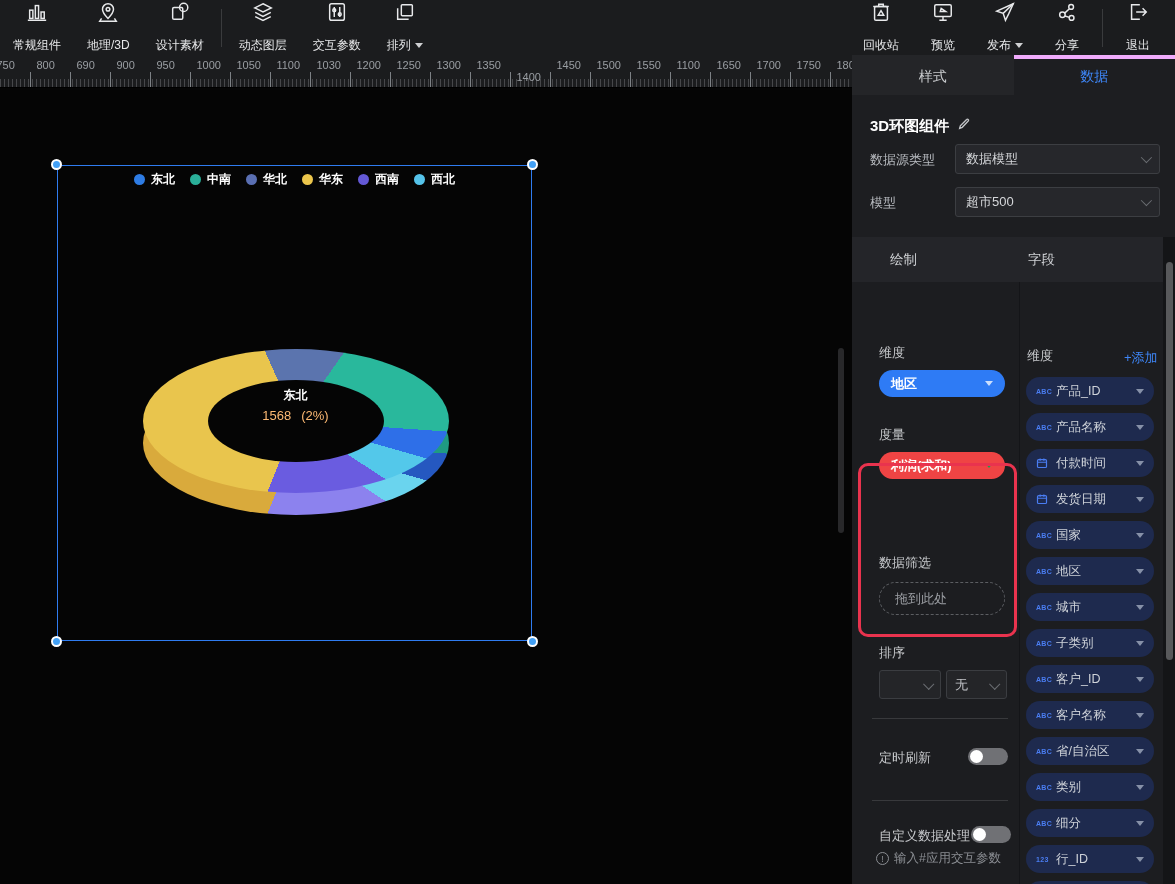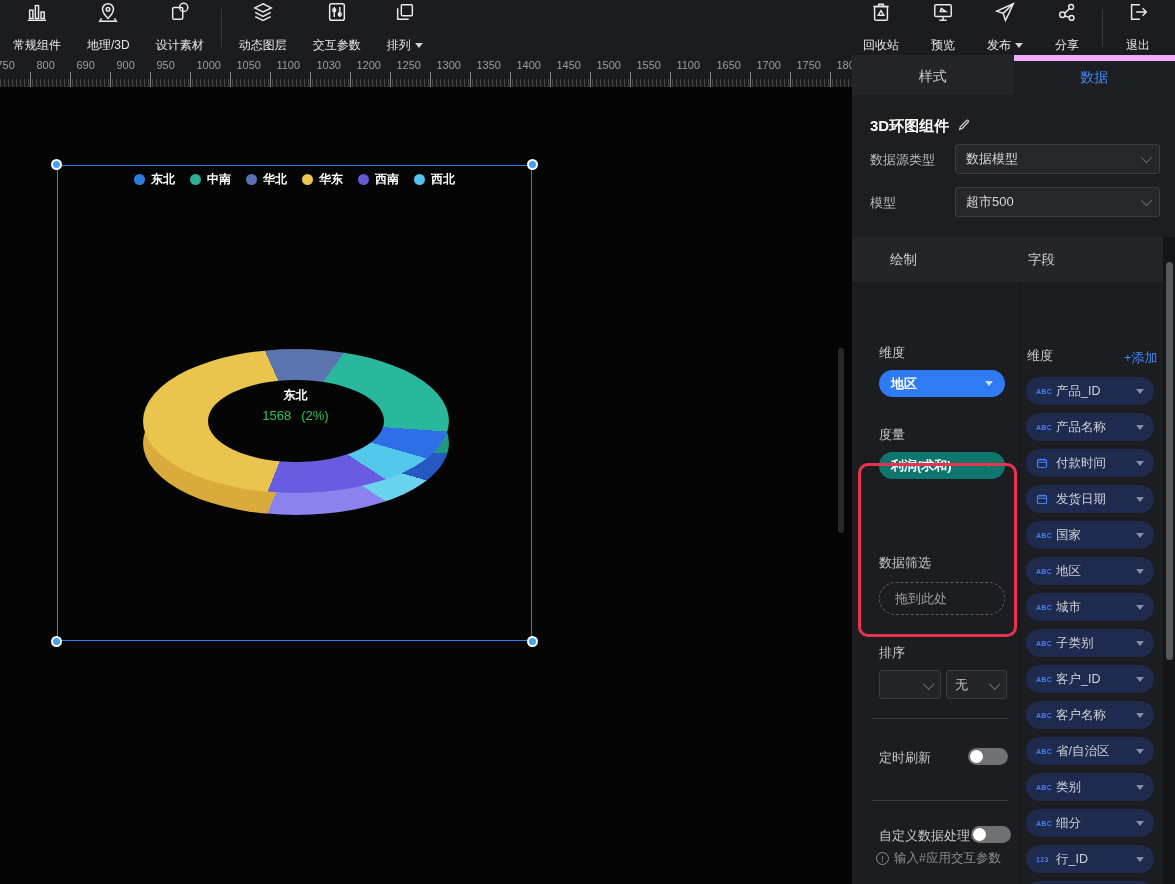--- a/index.html
+++ b/index.html
@@ -51,55 +51,55 @@
        #47598c 0deg 59deg, #1f9b82 59deg 118deg, #2558c0 118deg 130deg,
        #6ad4ee 130deg 147deg, #8c82ee 147deg 226deg, #d9aa3c 226deg 360deg); }
   .donut .top { top:0;
      background:conic-gradient(from -24deg,
        #5b74ae 0deg 59deg, #29b89c 59deg 118deg, #2e6fe8 118deg 130deg,
        #53c8ea 130deg 147deg, #6a5ce0 147deg 226deg, #e9c54d 226deg 360deg); }
   .donut .hole { position:absolute; left:65px; top:31px; width:176px; height:82px;
                  border-radius:50%; background:#050505; }
   .center-text { position:absolute; left:0; top:221px; width:475px; text-align:center; z-index:4; }
   .ct-line1 { color:#fff; font-size:12px; font-weight:bold; }
-  .ct-line2 { color:#22c55e; font-size:13px; margin-top:4px; }
+  .ct-line2 { color:#fdba74; font-size:13px; margin-top:4px; }
   .ct-line2 .pct { margin-left:10px; }
 
   .canvas-scrollbar { position:absolute; left:838px; top:259px; width:6px; height:185px;
                       background:#28282a; border-radius:3px; }
 
   
   .panel { position:absolute; left:852px; top:55px; width:323px; height:829px; background:#1d1e21; }
   .ptabs { position:absolute; left:0; top:0; width:100%; height:40px; display:flex; background:#242528; }
   .ptab { flex:1; display:flex; align-items:center; justify-content:center; font-size:14px;
           color:#c9cbce; border-top:3px solid transparent; cursor:pointer; }
-  .ptab.active { background:#1d1e21; color:#3e86f7; border-top:6px solid #f0abfc; }
-
-  .ptitle-row { position:absolute; left:18px; top:62px; display:flex; align-items:flex-end; gap:8px; }
+  .ptab.active { background:#1d1e21; color:#3e86f7; border-top:4px solid #f0abfc; }
+
+  .ptitle-row { position:absolute; left:18px; top:62px; display:flex; align-items:flex-start; gap:8px; }
   .ptitle { color:#fff; font-size:15px; font-weight:bold; }
   .edit-icon svg { width:14px; height:14px; stroke:#c3c5c8; fill:none; stroke-width:1.5; }
 
   .form-label { position:absolute; left:18px; font-size:13px; color:#b9bcc1; }
   .dropdown { position:absolute; left:103px; width:205px; height:30px; background:#26272b;
               border:1px solid #3c3e42; border-radius:3px; display:flex; align-items:center;
               padding:0 10px; font-size:13px; color:#d5d7da; cursor:pointer; }
   .chev { margin-left:auto; width:8px; height:8px; border-right:1.5px solid #6a6d72;
           border-bottom:1.5px solid #6a6d72; transform:rotate(45deg) translateY(-2px); }
 
   .card { position:absolute; left:0; top:182px; width:323px; height:647px; background:#1c1d20; }
   .card-header { position:absolute; left:0; top:0; width:311px; height:45px; background:#242529; }
   .card-tab { position:absolute; top:0; height:45px; display:flex; align-items:center;
               font-size:13.5px; color:#d0d2d5; cursor:pointer; }
   .ct-draw { left:38px; } .ct-field { left:176px; }
   .v-divider { position:absolute; left:167px; top:45px; width:1px; height:602px; background:#141518; }
 
   .sec-label { position:absolute; font-size:13px; color:#c7c9cc; }
   .pill { position:absolute; left:27px; width:126px; height:27px; border-radius:13.5px;
           display:flex; align-items:center; padding:0 12px; cursor:pointer; }
-  .pill-blue { background:#2e7bf5; } .pill-green { background:#0f766e; }
+  .pill-blue { background:#2e7bf5; } .pill-green { background:#ef4444; }
   .pill-txt { color:#fff; font-size:13px; font-weight:bold; }
   .pill-arrow { margin-left:auto; width:0; height:0; border-left:4.5px solid transparent;
                 border-right:4.5px solid transparent; border-top:5.5px solid rgba(255,255,255,.75); }
   .pill-green .pill-arrow { border-top-color:#1e9e52; }
 
   .dashed-drop { position:absolute; left:27px; top:345px; width:126px; height:33px; border-radius:17px;
                  border:1px dashed #5c5e62; display:flex; align-items:center; padding:0 15px;
                  font-size:13px; color:#9b9ea3; }
   .sort-dd { position:absolute; top:433px; height:29px; background:#242528; border:1px solid #3b3d41;
              border-radius:3px; display:flex; align-items:center; padding:0 8px; font-size:13px;
@@ -252,21 +252,21 @@
     <div class="rlabel" style="left: 316.4px;">1030</div>
     <div class="major" style="left: 350.4px;"></div>
     <div class="rlabel" style="left: 356.4px;">1200</div>
     <div class="major" style="left: 390.4px;"></div>
     <div class="rlabel" style="left: 396.4px;">1250</div>
     <div class="major" style="left: 430.4px;"></div>
     <div class="rlabel" style="left: 436.4px;">1300</div>
     <div class="major" style="left: 470.4px;"></div>
     <div class="rlabel" style="left: 476.4px;">1350</div>
     <div class="major" style="left: 510.4px;"></div>
-    <div class="rlabel" style="left: 516.4px;">1400</div>
+    <div class="rlabel" style="left: 516.4px; margin-top: 12px;">1400</div>
     <div class="major" style="left: 550.4px;"></div>
     <div class="rlabel" style="left: 556.4px;">1450</div>
     <div class="major" style="left: 590.4px;"></div>
     <div class="rlabel" style="left: 596.4px;">1500</div>
     <div class="major" style="left: 630.4px;"></div>
     <div class="rlabel" style="left: 636.4px;">1550</div>
     <div class="major" style="left: 670.4px;"></div>
     <div class="rlabel" style="left: 676.4px;">1100</div>
     <div class="major" style="left: 710.4px;"></div>
     <div class="rlabel" style="left: 716.4px;">1650</div>

